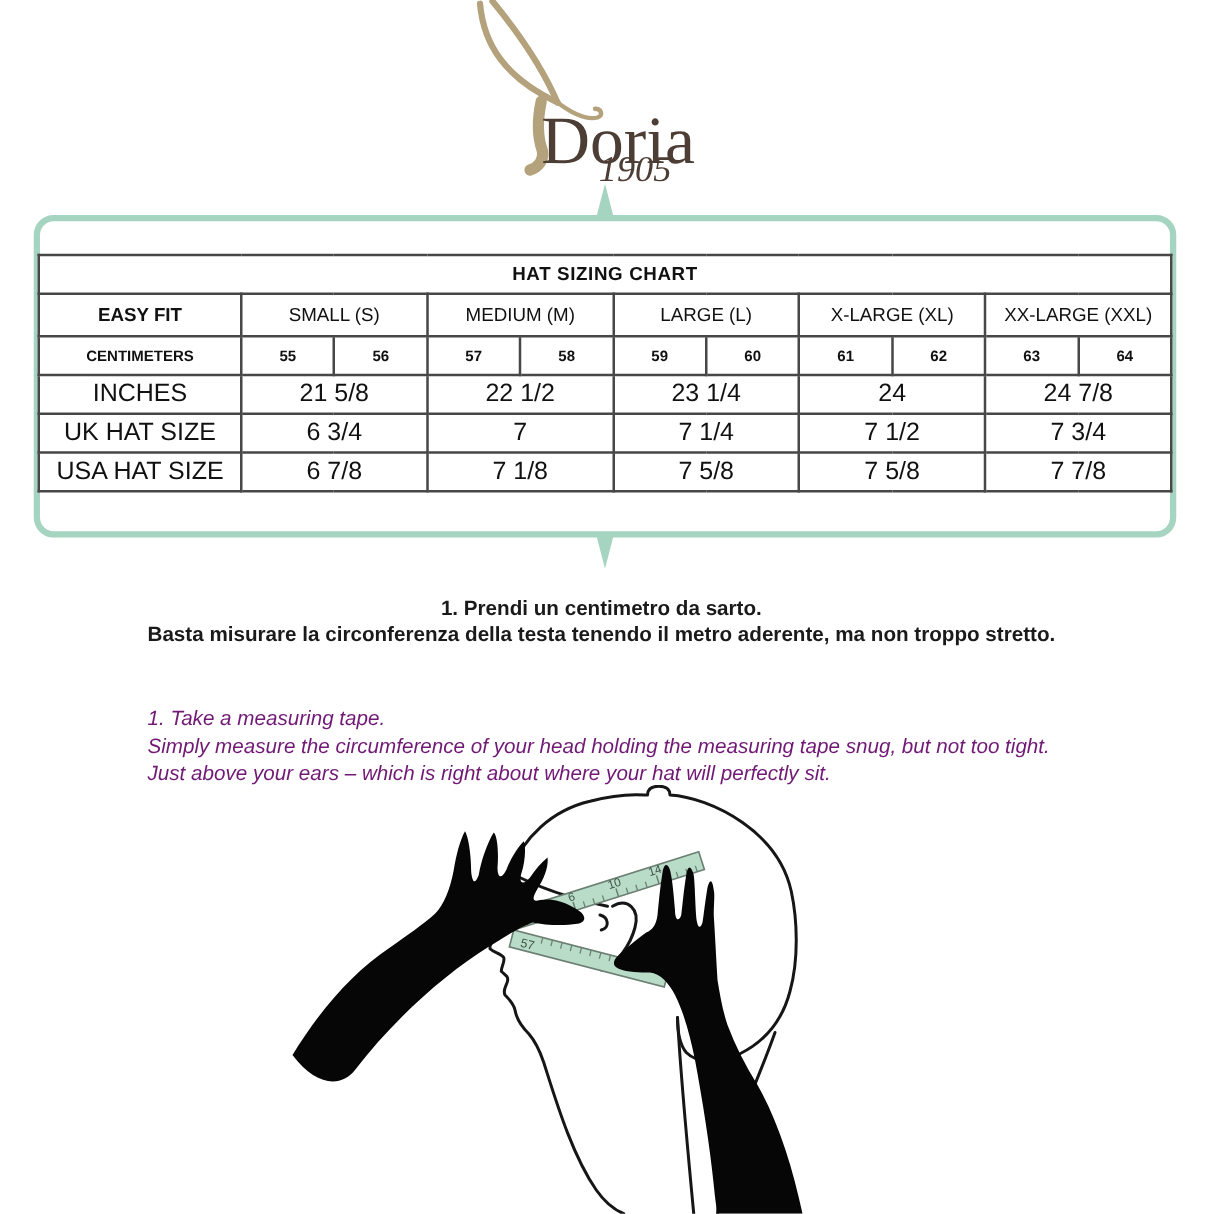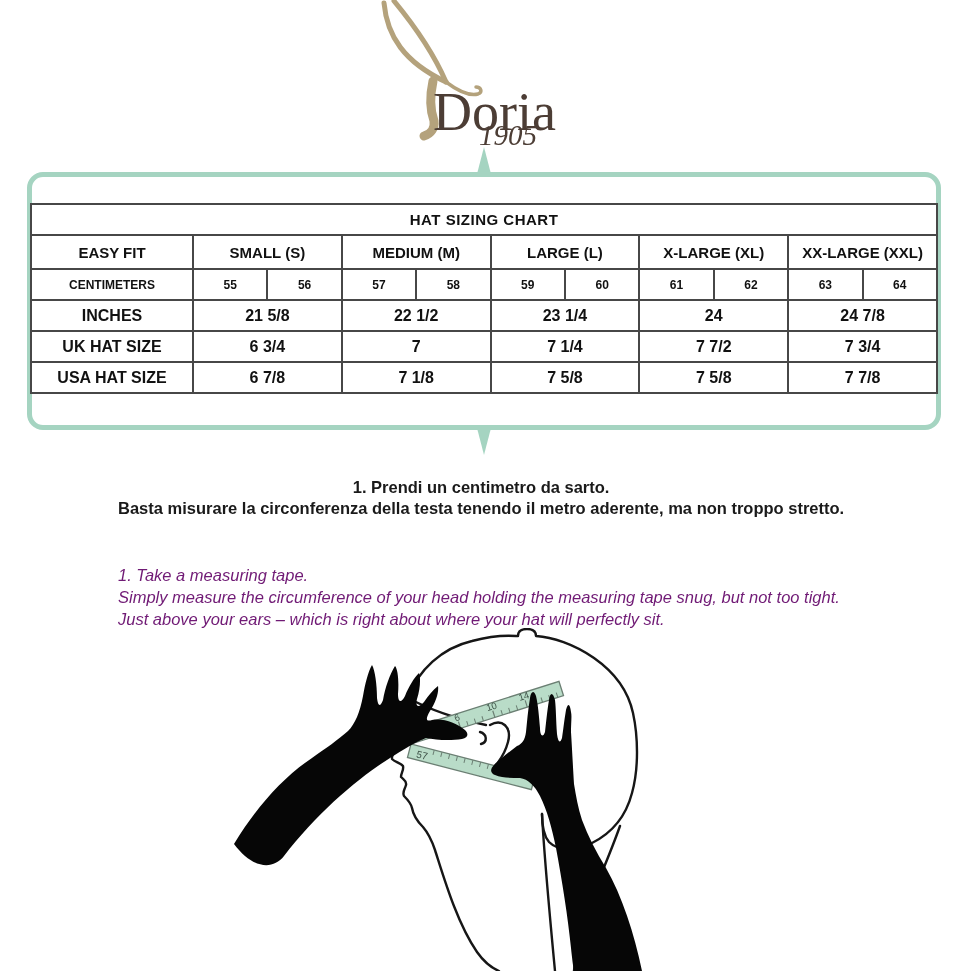--- a/index.html
+++ b/index.html
@@ -24,23 +24,23 @@
     position:absolute;left:30px;top:203px;width:906px;
     border-collapse:collapse;table-layout:fixed;background:#fff;
   }
   table.sizing td{
     border:2px solid #474747;text-align:center;vertical-align:middle;
     padding:0;font-size:15px;color:#111;
   }
   td.title-cell{font-size:27px;font-weight:bold;height:29px;letter-spacing:.5px;}
   tr.r-fit td{height:32px;}
   tr.r-cm td{height:29px;font-weight:bold;font-size:12px;}
-  tr.r-val td{height:29px;font-size:16px;font-weight:bold;}
+  tr.r-val td{height:29px;font-size:20px;font-weight:normal;}
   td.row-label{text-align:left;padding-left:6px;font-weight:bold;font-size:15px;}
-  td.size-h{font-weight:bold;font-size:15px;}
+  td.size-h{font-weight:normal;font-size:15px;}
   
   .instr-it{position:absolute;left:118px;top:477px;font-size:16.5px;font-weight:bold;line-height:21px;text-align:center;}
   .instr-en{position:absolute;left:118px;top:564px;font-size:16.5px;font-style:italic;line-height:22px;color:#701a75;}
   .instr-it p,.instr-en p{margin:0;}
   
   .illus{position:absolute;left:222px;top:628px;width:450px;height:343px;}
   .tape-num{font-family:"Liberation Sans",sans-serif;fill:#3f5349;}
 </style>
 </head>
 <body>
@@ -106,21 +106,21 @@
     <td colspan="2">22 1/2</td>
     <td colspan="2">23 1/4</td>
     <td colspan="2">24</td>
     <td colspan="2">24 7/8</td>
   </tr>
   <tr class="r-val">
     <td class="row-label">UK HAT SIZE</td>
     <td colspan="2">6 3/4</td>
     <td colspan="2">7</td>
     <td colspan="2">7 1/4</td>
-    <td colspan="2">7 7/2</td>
+    <td colspan="2">7 1/2</td>
     <td colspan="2">7 3/4</td>
   </tr>
   <tr class="r-val">
     <td class="row-label">USA HAT SIZE</td>
     <td colspan="2">6 7/8</td>
     <td colspan="2">7 1/8</td>
     <td colspan="2">7 5/8</td>
     <td colspan="2">7 5/8</td>
     <td colspan="2">7 7/8</td>
   </tr>

